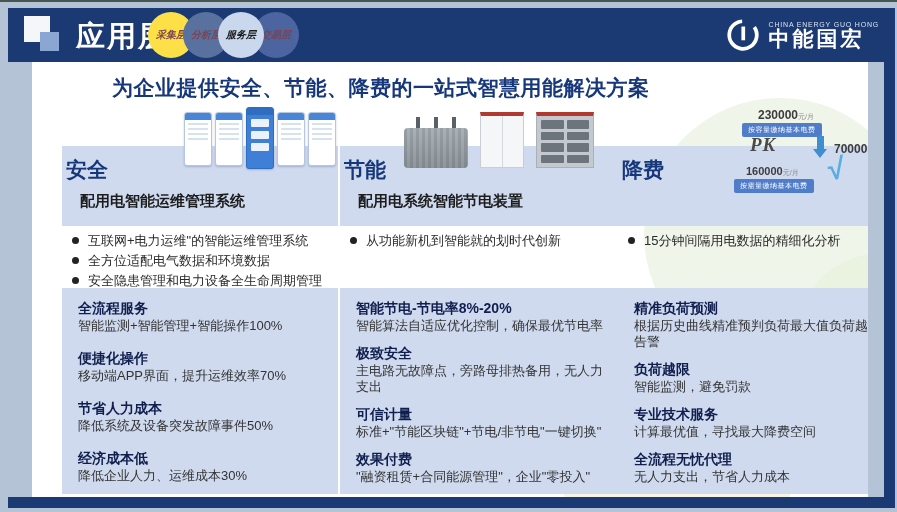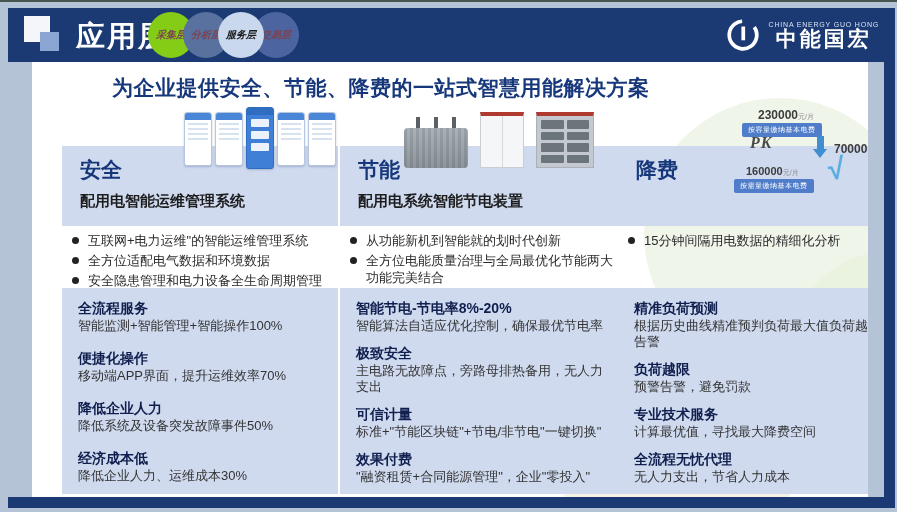--- a/index.html
+++ b/index.html
@@ -12,40 +12,40 @@
   
   .header{position:absolute;left:8px;top:8px;width:887px;height:54px;background:#1b3a74;}
   .logo-squares{position:absolute;left:16px;top:6px;width:46px;height:44px;}
   .sq-outer{position:absolute;left:0;top:2px;width:26px;height:26px;background:#f4f6f9;}
   .sq-inner{position:absolute;left:16px;top:18px;width:19px;height:19px;background:#8ca6d4;}
   .h-title{position:absolute;left:68px;top:9px;font-size:29px;font-weight:bold;color:#ffffff;letter-spacing:2px;}
   .layers{position:absolute;left:140px;top:4px;display:flex;align-items:center;}
   .layer{width:46px;height:46px;border-radius:50%;display:flex;align-items:center;justify-content:center;
          font-size:10px;font-weight:bold;margin-left:-11px;position:relative;}
   .layer:first-child{margin-left:0;}
-  .layer.l1{background:#84cc16;color:#7c4350;z-index:1;}
+  .layer.l1{background:#fde047;color:#7c4350;z-index:1;}
   .layer.l2{background:#58719f;color:#7c4350;z-index:1;}
   .layer.l3{background:#c9d8ec;color:#1c1c1c;z-index:3;}
   .layer.l4{background:#4c64a0;color:#7c4350;z-index:2;}
-  .brand{position:absolute;right:16px;top:50%;transform:translateY(-50%);display:flex;align-items:center;gap:8px;text-align:center;}
+  .brand{position:absolute;right:16px;top:50%;transform:translateY(-50%);display:flex;align-items:center;gap:8px;}
   .brand-tagline{font-size:7px;color:#d8e4f2;letter-spacing:0.8px;white-space:nowrap;}
   .brand-name{font-size:21px;font-weight:bold;color:#ffffff;letter-spacing:3px;line-height:22px;}
   
   .content{position:absolute;left:8px;top:62px;width:836px;height:435px;background:#ffffff;overflow:hidden;margin-left:24px;}
   .deco{position:absolute;border-radius:50%;z-index:0;}
   .deco1{left:612px;top:36px;width:272px;height:272px;background:#f0f5ea;}
   .deco2{left:520px;top:255px;width:250px;height:250px;background:#f7f4e5;}
   .deco3{left:760px;top:190px;width:190px;height:190px;background:#eaf2e0;}
   .main-title{position:absolute;left:80px;top:12px;z-index:2;font-size:21px;font-weight:bold;color:#17377b;letter-spacing:0.5px;}
   .col{position:absolute;top:0;height:435px;z-index:2;}
   .col-safety{left:30px;width:276px;}
   .col-saving{left:308px;width:278px;}
   .col-cost{left:586px;width:282px;}
   .head-card{position:absolute;left:0;right:0;top:84px;height:80px;background:#cfdaef;}
-  .tag{padding:10px 0 0 18px;font-size:21px;font-weight:bold;color:#17377b;}
+  .tag{padding:10px 0 0 4px;font-size:21px;font-weight:bold;color:#17377b;}
   .subtitle{padding:8px 0 0 18px;font-size:15px;font-weight:bold;color:#1d1d1d;}
   .bullets{position:absolute;left:4px;right:0;top:170px;}
   .bullet{display:flex;margin-bottom:3px;}
   .dot{width:7px;height:7px;border-radius:50%;background:#222;margin:5px 9px 0 6px;flex-shrink:0;}
   .btext{font-size:13px;color:#2b2b2b;line-height:17px;}
   .features{position:absolute;left:0;right:0;top:226px;height:206px;background:#cfdaef;
             padding:11px 10px 0 16px;box-sizing:border-box;overflow:hidden;}
   .f-title{font-size:14px;font-weight:bold;color:#111f4e;line-height:18px;}
   .f-desc{font-size:13px;color:#333333;line-height:16px;margin:1px 0 10px 0;}
   .col-safety .f-desc{margin-bottom:15px;}
@@ -70,21 +70,21 @@
   .knob{background:#6d757c;border-radius:1px;}
   
   .pk{position:absolute;top:46px;left:104px;width:178px;height:92px;z-index:3;}
   .pk .val{font-weight:bold;color:#3c3c3c;white-space:nowrap;}
   .pk .unit{font-size:7px;color:#8a8a8a;font-weight:normal;}
   .v1{position:absolute;top:0;left:36px;font-size:12px;}
   .pbadge{position:absolute;background:#4f7dc9;color:#ffffff;font-size:7px;padding:2px 6px;border-radius:2px;
           letter-spacing:0.5px;white-space:nowrap;}
   .badge1{top:15px;left:20px;}
   .pklabel{position:absolute;top:26px;left:28px;font-family:"Liberation Serif","DejaVu Serif",serif;
-           font-style:italic;font-weight:bold;font-size:16px;color:#4a4a4a;letter-spacing:1px;}
+           font-style:italic;font-weight:bold;font-size:19px;color:#4a4a4a;letter-spacing:1px;}
   .arrow{position:absolute;top:28px;left:95px;width:7px;height:13px;background:#3e8ed0;}
   .arrow::after{content:'';position:absolute;top:13px;left:-4px;border:7px solid transparent;border-top:9px solid #3e8ed0;}
   .v2{position:absolute;top:34px;left:112px;font-size:12px;}
   .v3{position:absolute;top:57px;left:24px;font-size:11px;}
   .badge2{top:71px;left:12px;}
   .check{position:absolute;top:44px;left:106px;font-size:30px;font-weight:bold;color:#58aee0;transform:rotate(-6deg);}
   
   .right-stripe{position:absolute;left:884px;top:62px;width:11px;height:435px;background:#1b3a74;}
   .footer{position:absolute;left:8px;top:497px;width:887px;height:11px;background:#1b3a74;}
 </style>
@@ -185,21 +185,21 @@
     <div class="features">
       <div class="feature">
         <div class="f-title">全流程服务</div>
         <div class="f-desc">智能监测+智能管理+智能操作100%</div>
       </div>
       <div class="feature">
         <div class="f-title">便捷化操作</div>
         <div class="f-desc">移动端APP界面，提升运维效率70%</div>
       </div>
       <div class="feature">
-        <div class="f-title">降低企业人力</div>
+        <div class="f-title">节省人力成本</div>
         <div class="f-desc">降低系统及设备突发故障事件50%</div>
       </div>
       <div class="feature">
         <div class="f-title">经济成本低</div>
         <div class="f-desc">降低企业人力、运维成本30%</div>
       </div>
     </div>
   </section>
 
   <section class="col col-saving">
@@ -218,24 +218,20 @@
       </div>
     </div>
     <div class="head-card">
       <div class="tag">节能</div>
       <div class="subtitle">配用电系统智能节电装置</div>
     </div>
     <div class="bullets">
       <div class="bullet">
           <span class="dot"></span>
           <span class="btext">从功能新机到智能就的划时代创新</span>
-        </div>
-      <div class="bullet">
-          <span class="dot"></span>
-          <span class="btext">全方位电能质量治理与全局最优化节能两大功能完美结合</span>
         </div>
     </div>
     <div class="features">
       <div class="feature">
         <div class="f-title">智能节电-节电率8%-20%</div>
         <div class="f-desc">智能算法自适应优化控制，确保最优节电率</div>
       </div>
       <div class="feature">
         <div class="f-title">极致安全</div>
         <div class="f-desc">主电路无故障点，旁路母排热备用，无人力支出</div>
@@ -271,21 +267,21 @@
           <span class="btext">15分钟间隔用电数据的精细化分析</span>
         </div>
     </div>
     <div class="features">
       <div class="feature">
         <div class="f-title">精准负荷预测</div>
         <div class="f-desc">根据历史曲线精准预判负荷最大值负荷越限告警</div>
       </div>
       <div class="feature">
         <div class="f-title">负荷越限</div>
-        <div class="f-desc">预警告警，避免罚款</div>
+        <div class="f-desc">智能监测，避免罚款</div>
       </div>
       <div class="feature">
         <div class="f-title">专业技术服务</div>
         <div class="f-desc">计算最优值，寻找最大降费空间</div>
       </div>
       <div class="feature">
         <div class="f-title">全流程无忧代理</div>
         <div class="f-desc">无人力支出，节省人力成本</div>
       </div>
     </div>

